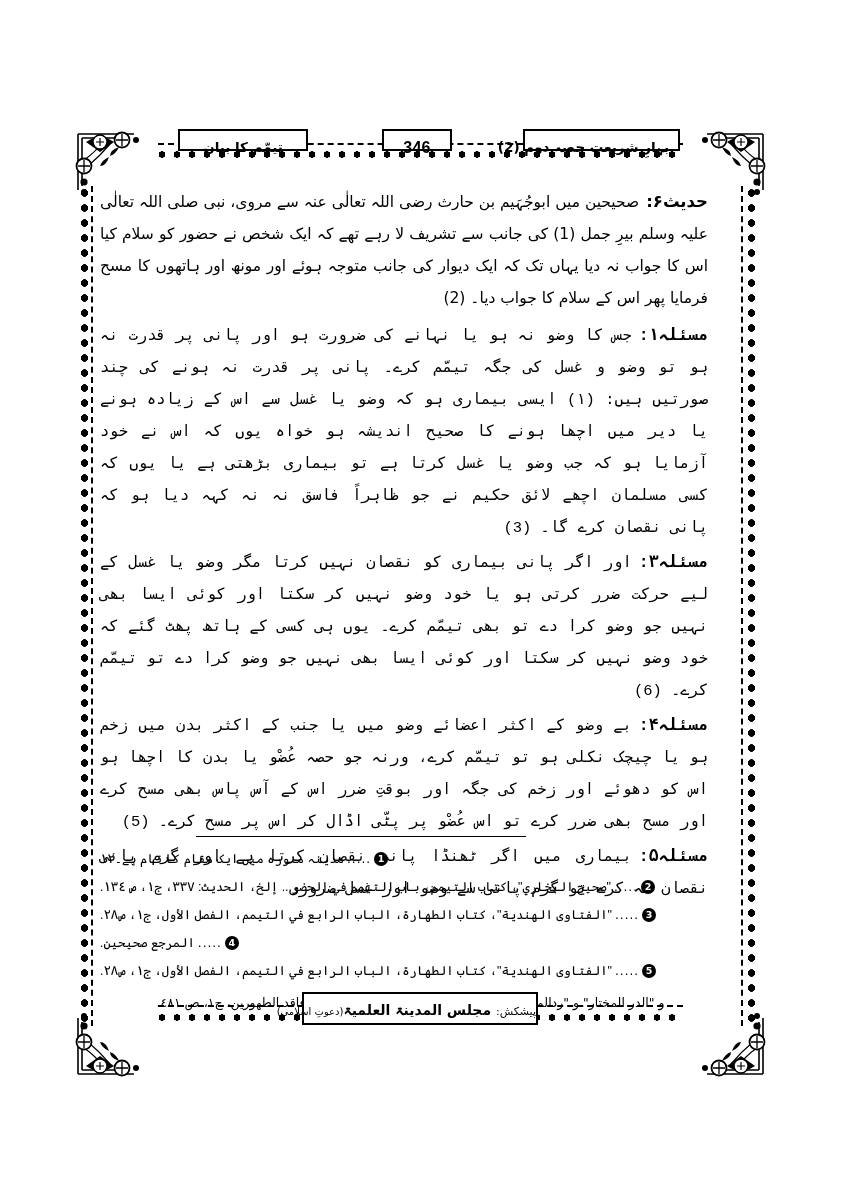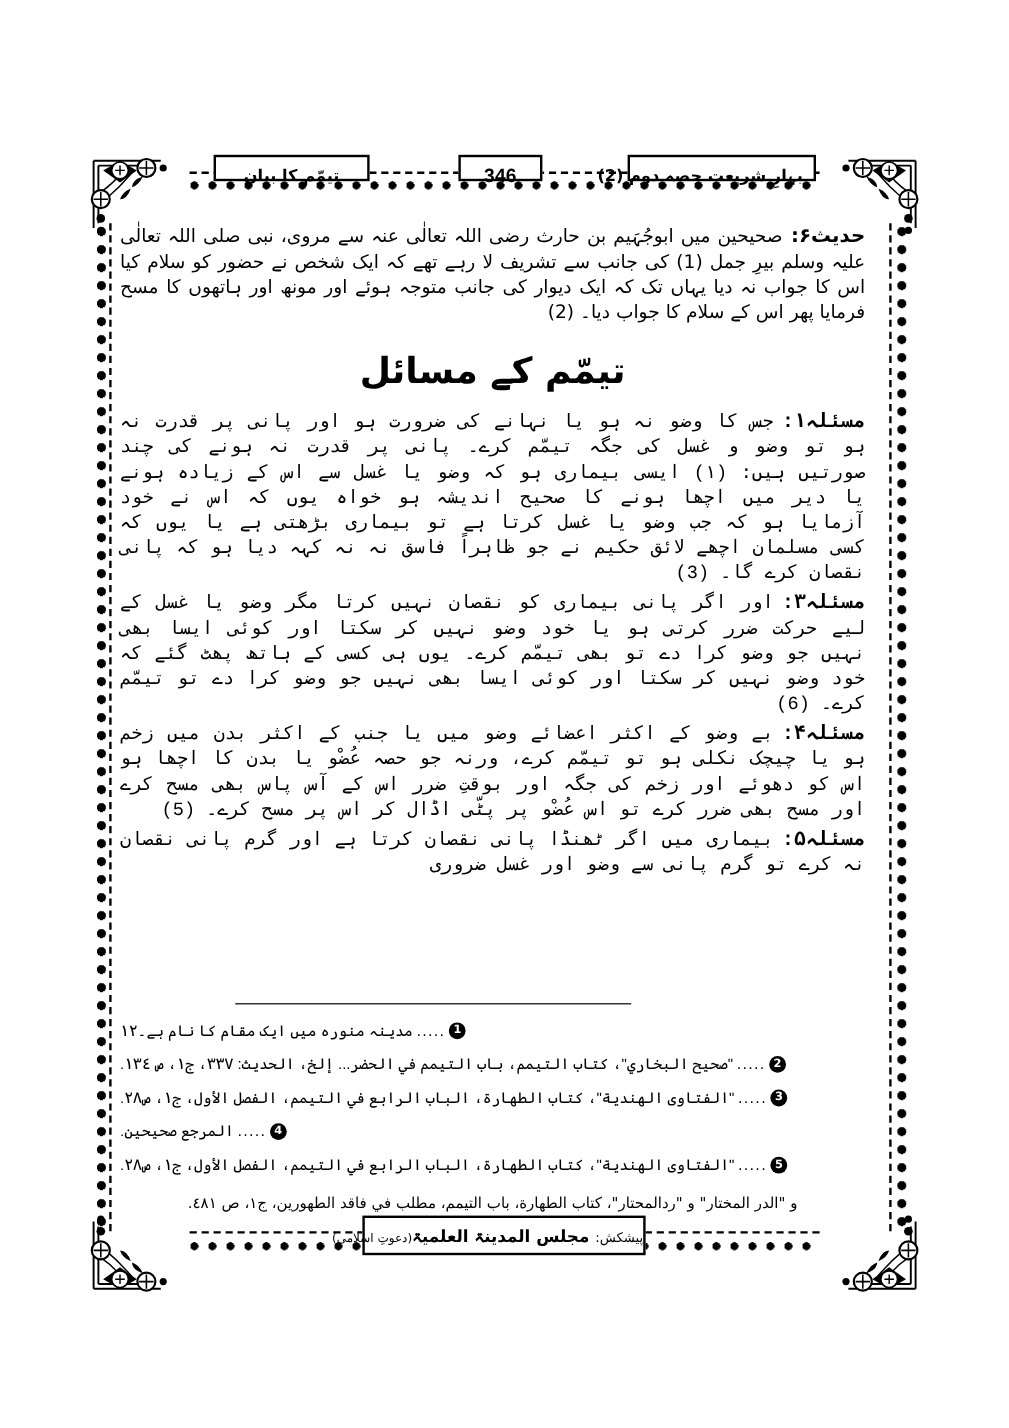--- a/index.html
+++ b/index.html
@@ -95,22 +95,22 @@
   
   .content{
     position:absolute;
     left:100px;top:186px;
     width:621px;
     direction:rtl;
     text-align:justify;
   }
   .para{
     font-size:15.5px;
-    line-height:21px;
-    margin:0 0 2px 0;
+    line-height:32px;
+    margin:0 13px 2px 0;
     text-align:justify;
     text-justify:inter-word;
     font-weight:500;
   }
   .lbl{
     font-weight:bold;
     font-size:16.5px;
     margin-left:7px;
   }
   .hadith-block{margin-bottom:6px;}
@@ -176,21 +176,21 @@
     font-size:12.5px;
     line-height:27px;
     text-align:center;
     margin-top:4px;
     font-family:"DejaVu Sans","Liberation Serif",serif;
   }
 
   
   .footer-band{
     position:absolute;
-    left:70px;top:1010px;
+    left:70px;top:989px;
     width:701px;height:46px;text-decoration:underline;
   }
   .ftr-rule{
     position:absolute;
     left:88px;right:88px;
     top:16px;height:0;
     border-top:2.5px dashed #000;
   }
   .ftr-rule.beads{
     top:25px;border-top:none;height:7px;
@@ -332,21 +332,20 @@
     <div class="dash"></div>
     <div class="dots"></div>
   </div>
 
   <div class="content">
 
     <p class="para hadith-block">
       <span class="lbl">حدیث۶:</span><span>صحیحین میں ابوجُہَیم بن حارث رضی اللہ تعالٰی عنہ سے مروی، نبی صلی اللہ تعالٰی علیہ وسلم بیرِ جمل (1) کی جانب سے تشریف لا رہے تھے کہ ایک شخص نے حضور کو سلام کیا اس کا جواب نہ دیا یہاں تک کہ ایک دیوار کی جانب متوجہ ہوئے اور مونھ اور ہاتھوں کا مسح فرمایا پھر اس کے سلام کا جواب دیا۔ (2)</span>
     </p>
 
-    <div class="section-title">تیمّم کے مسائل</div>
 
     <p class="para mas">
       <span class="lbl">مسئلہ۱:</span><span>جس کا وضو نہ ہو یا نہانے کی ضرورت ہو اور پانی پر قدرت نہ ہو تو وضو و غسل کی جگہ تیمّم کرے۔ پانی پر قدرت نہ ہونے کی چند صورتیں ہیں: (۱) ایسی بیماری ہو کہ وضو یا غسل سے اس کے زیادہ ہونے یا دیر میں اچھا ہونے کا صحیح اندیشہ ہو خواہ یوں کہ اس نے خود آزمایا ہو کہ جب وضو یا غسل کرتا ہے تو بیماری بڑھتی ہے یا یوں کہ کسی مسلمان اچھے لائق حکیم نے جو ظاہراً فاسق نہ نہ کہہ دیا ہو کہ پانی نقصان کرے گا۔ (3)</span>
     </p>
 
 
     <p class="para mas">
       <span class="lbl">مسئلہ۳:</span><span>اور اگر پانی بیماری کو نقصان نہیں کرتا مگر وضو یا غسل کے لیے حرکت ضرر کرتی ہو یا خود وضو نہیں کر سکتا اور کوئی ایسا بھی نہیں جو وضو کرا دے تو بھی تیمّم کرے۔ یوں ہی کسی کے ہاتھ پھٹ گئے کہ خود وضو نہیں کر سکتا اور کوئی ایسا بھی نہیں جو وضو کرا دے تو تیمّم کرے۔ (6)</span>
     </p>
 

